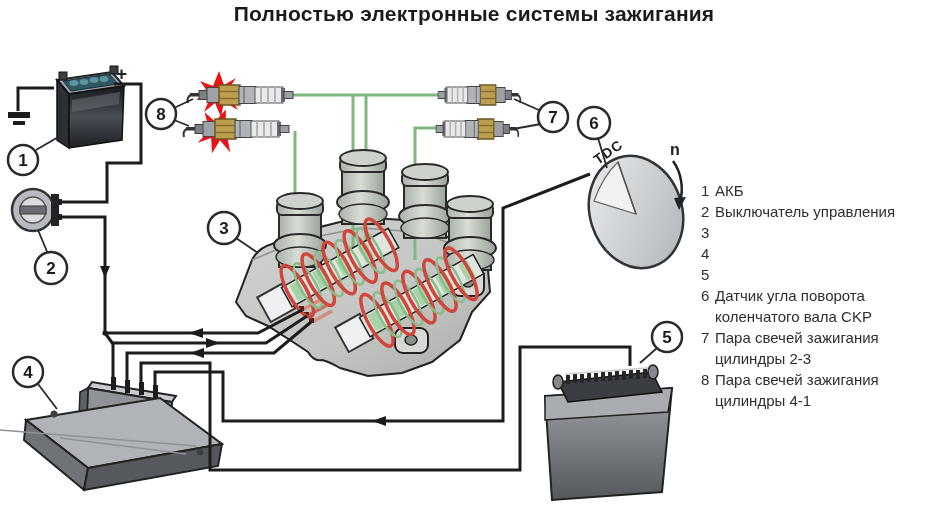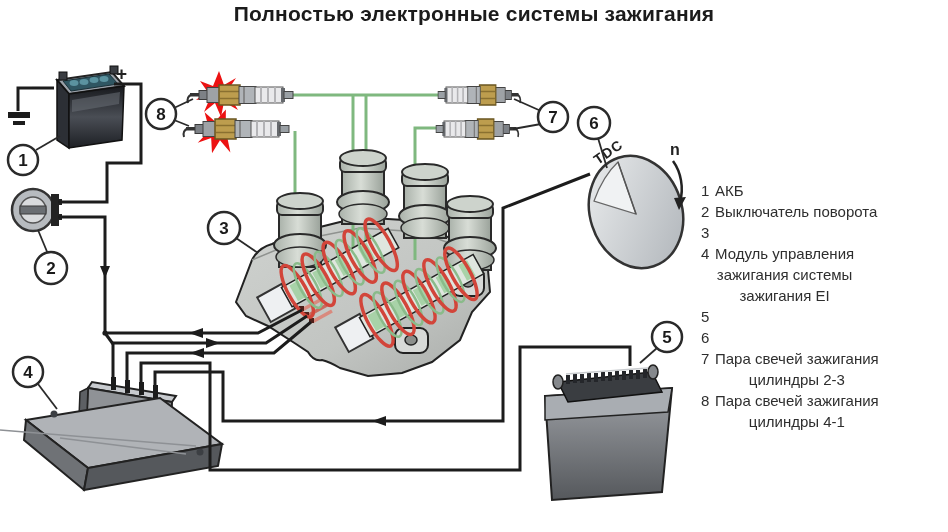--- a/index.html
+++ b/index.html
@@ -5,21 +5,21 @@
   html,body{margin:0;padding:0;background:#fff;}
   #canvas{position:relative;width:948px;height:532px;background:#fff;overflow:hidden;
           font-family:"Liberation Sans",sans-serif;}
   #title{position:absolute;top:2px;left:0;width:948px;text-align:center;
          font-size:21px;font-weight:bold;color:#1b1b1b;letter-spacing:.2px;}
   #diagram{position:absolute;left:0;top:0;}
   #legend{position:absolute;left:701px;top:180px;width:246px;color:#2e2e2e;
           font-size:15px;line-height:21px;}
   .legend-item{display:flex;}
   .legend-item .num{flex:0 0 14px;}
-  .legend-item .txt{white-space:pre-line;text-align:center;}
+  .legend-item .txt{white-space:pre-line;}
   .callout-circle{fill:#fff;stroke:#2a2a2a;stroke-width:2.5px;}
   .callout-num{font-family:"Liberation Sans",sans-serif;font-size:17px;font-weight:bold;
                fill:#1a1a1a;text-anchor:middle;}
   .wire{fill:none;stroke:#1c1c1c;stroke-width:3px;}
   .leader{fill:none;stroke:#2a2a2a;stroke-width:1.8px;}
   .gwire{fill:none;stroke:#7fb87f;stroke-width:3px;}
   .rloop{fill:none;stroke:#d2453a;stroke-width:3.5px;}
   .gloop{fill:none;stroke:#8abb8a;stroke-width:2.5px;}
   .svgtext{font-family:"Liberation Sans",sans-serif;font-weight:bold;fill:#222;}
 </style>
@@ -303,36 +303,35 @@
     </g>
   </svg>
 
   <div id="legend">
     <div class="legend-item">
       <span class="num">1</span>
       <span class="txt">АКБ</span>
     </div>
     <div class="legend-item">
       <span class="num">2</span>
-      <span class="txt">Выключатель поворота</span>
+      <span class="txt">Выключатель управления</span>
     </div>
     <div class="legend-item">
       <span class="num">3</span>
     </div>
     <div class="legend-item">
       <span class="num">4</span>
-      <span class="txt">Модуль управления
-зажигания системы
-зажигания EI</span>
     </div>
     <div class="legend-item">
       <span class="num">5</span>
     </div>
     <div class="legend-item">
       <span class="num">6</span>
+      <span class="txt">Датчик угла поворота
+коленчатого вала CKP</span>
     </div>
     <div class="legend-item">
       <span class="num">7</span>
       <span class="txt">Пара свечей зажигания
 цилиндры 2-3</span>
     </div>
     <div class="legend-item">
       <span class="num">8</span>
       <span class="txt">Пара свечей зажигания
 цилиндры 4-1</span>

